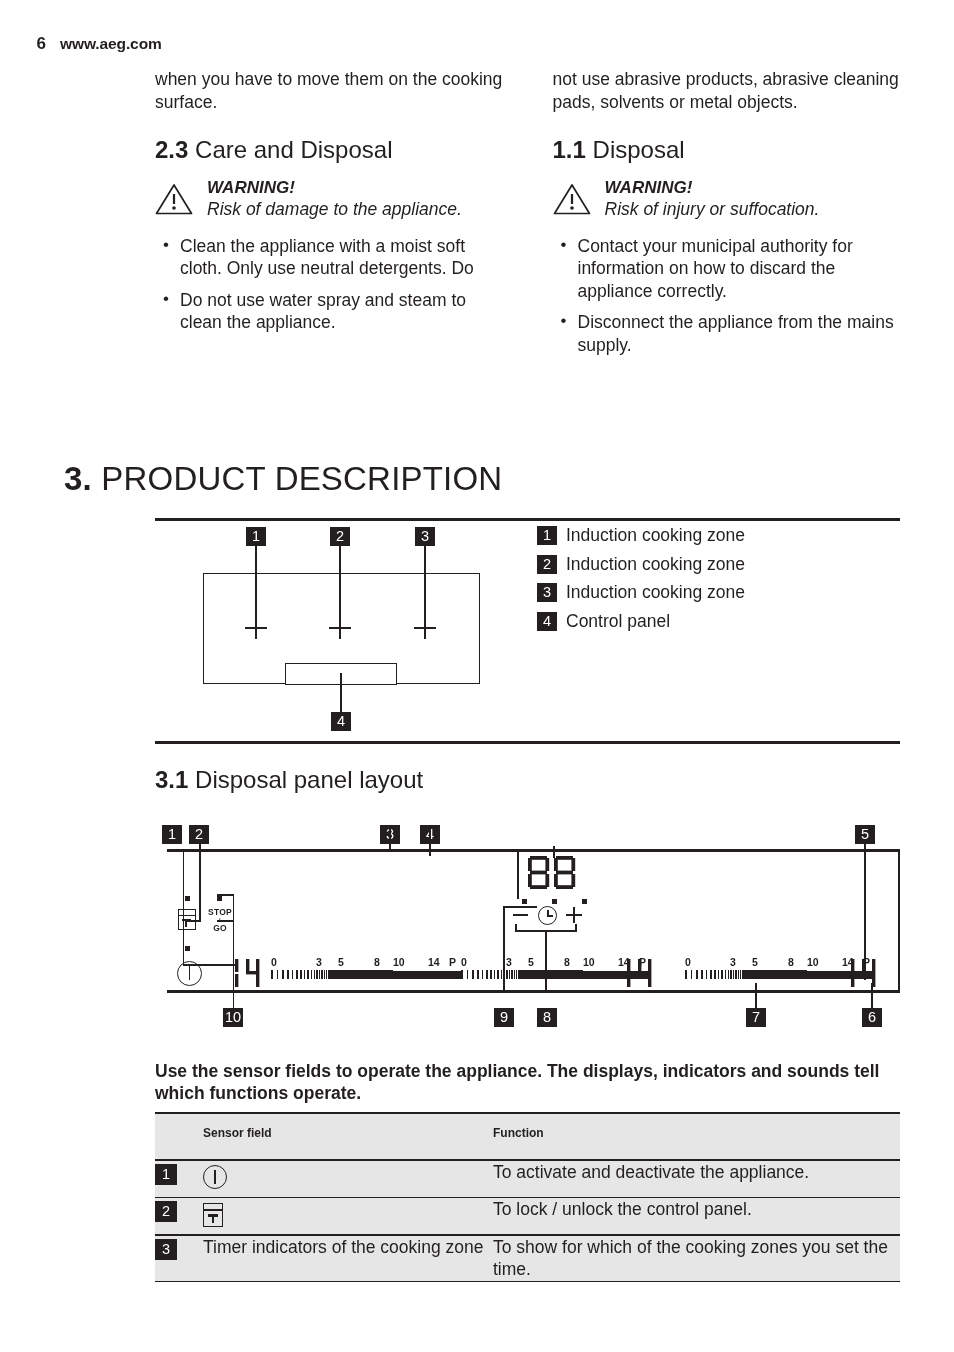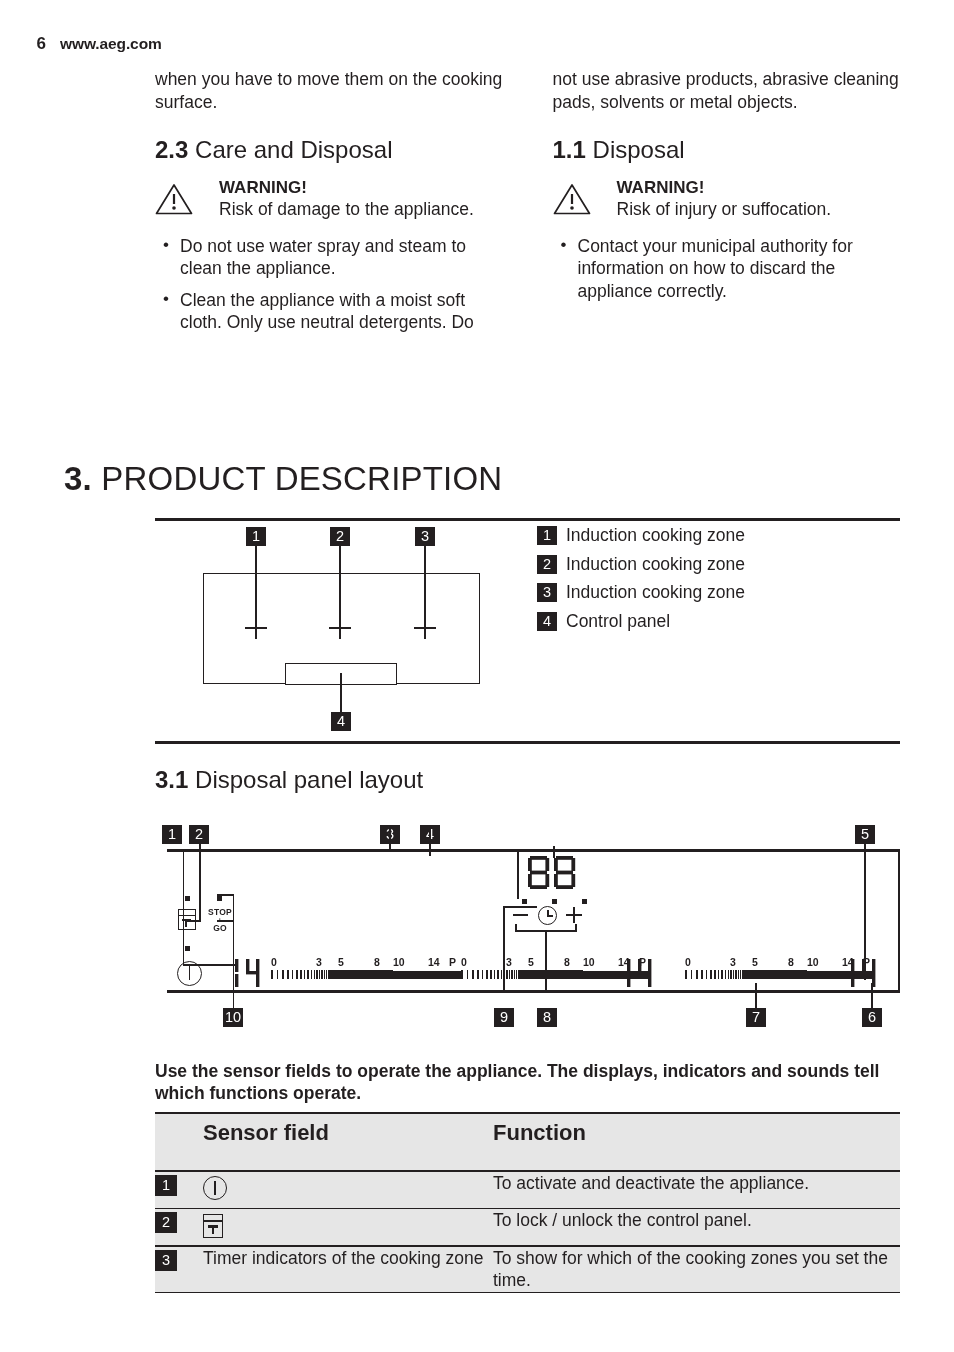--- a/index.html
+++ b/index.html
@@ -35,21 +35,21 @@
 
   .body-txt{
     font-size:17.5px; line-height:22.5px; color:#231f20;
     font-weight:300;
   }
   .sec-head{
     font-size:24px; line-height:30px; margin:22px 0 12px 0; font-weight:400;
   }
   .sec-head .num{ font-weight:bold; }
 
-  .warnbox{ display:flex; gap:24px; align-items:flex-start; margin-top:8px;}
+  .warnbox{ display:flex; gap:12px; align-items:flex-start; margin-top:8px;font-style:italic;}
   .warn-tri{ width:40px; flex:0 0 40px; padding-top:6px;}
   .warn-text{ flex:1; }
   .warn-title{ font-size:17px; font-weight:bold; line-height:21px;}
   .warn-body{ font-size:17.5px; line-height:22.5px; font-weight:300;}
 
   ul.bullets{ list-style:none; margin:14px 0 0 0; padding:0;}
   ul.bullets li{
     position:relative; padding-left:25px; margin-bottom:9px;
     font-size:17.5px; line-height:22.5px; font-weight:300;
   }
@@ -159,22 +159,22 @@
   }
 
   
   .tbl{
     position:absolute; left:155px; top:1112px; width:745px;
     border-collapse:collapse;
   }
   .tbl td, .tbl th{ padding:0; vertical-align:top;}
   .thead-row{ background:#e6e6e6; }
   .thead-row th{
-    font-size:22px; font-weight:bold; text-align:left;
-    padding:8px 8px 26px 0; line-height:22px;
+    font-size:12px; font-weight:bold; text-align:left;
+    padding:8px 8px 15px 0; line-height:22px;
   }
   .tbl-rule{ height:2.2px; background:#231f20;}
   .row-cell{
     background:#e6e6e6; font-size:17.5px; line-height:22.5px; font-weight:300;
     padding:8px 10px 9px 0;
   }
   .c-num{ width:48px; padding-left:8px;}
   .c-sensor{ width:290px;}
   .c-func{ width:auto;}
   .numbox{
@@ -209,22 +209,22 @@
           <circle cx="19" cy="25" r="1.8" fill="#231f20"></circle>
         </svg>
       </div>
       <div class="warn-text">
         <div class="warn-title">WARNING!</div>
         <div class="warn-body">Risk of damage to the appliance.</div>
       </div>
     </div>
 
     <ul class="bullets">
+      <li>Clean the appliance with a moist soft cloth. Only use neutral detergents. Do</li>
       <li>Do not use water spray and steam to clean the appliance.</li>
-      <li>Clean the appliance with a moist soft cloth. Only use neutral detergents. Do</li>
     </ul>
   </div>
 
   <div class="col">
     <div class="body-txt">not use abrasive products, abrasive cleaning pads, solvents or metal objects.</div>
 
     <div class="sec-head">
       <span class="num">1.1</span>
       <span>Disposal</span>
     </div>
@@ -238,20 +238,21 @@
         </svg>
       </div>
       <div class="warn-text">
         <div class="warn-title">WARNING!</div>
         <div class="warn-body">Risk of injury or suffocation.</div>
       </div>
     </div>
 
     <ul class="bullets">
       <li>Contact your municipal authority for information on how to discard the appliance correctly.</li>
+      <li>Disconnect the appliance from the mains supply.</li>
     </ul>
   </div>
 </div>
 
 <div class="chapter">
   <span class="cnum">3.</span>
   <span>PRODUCT DESCRIPTION</span>
 </div>
 
 <div class="fig1-rule-top"></div>

